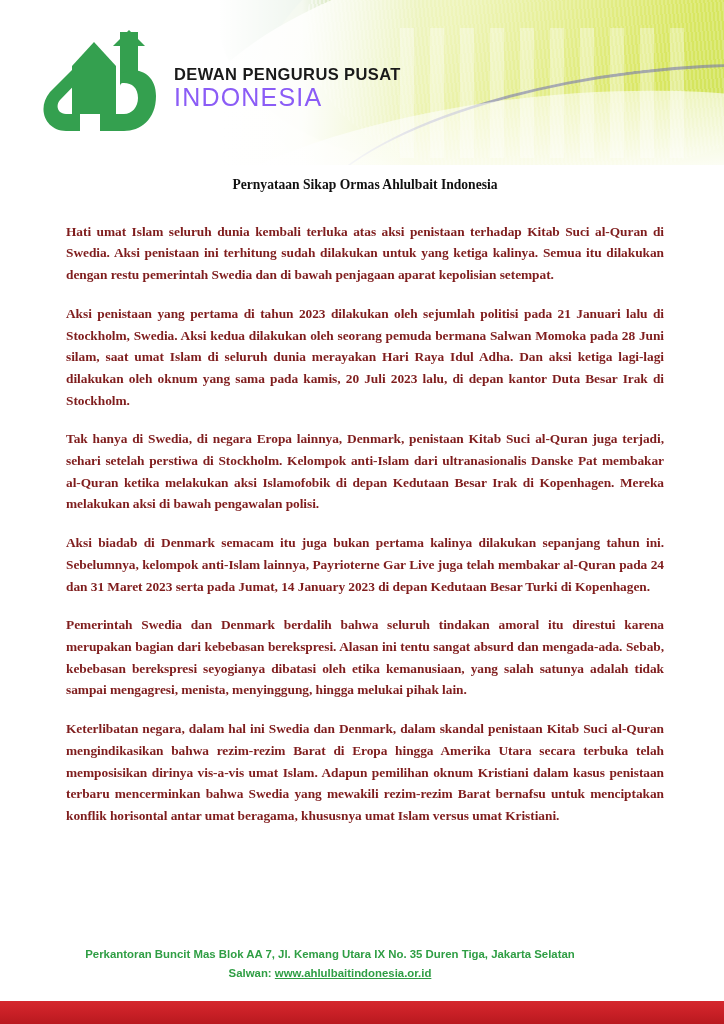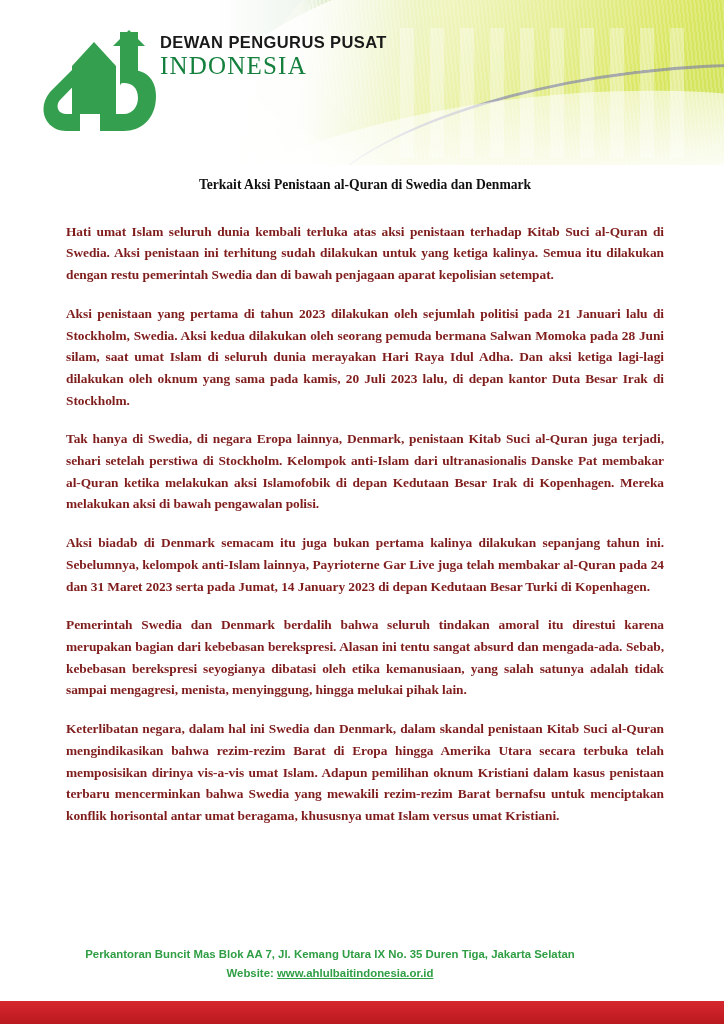--- a/index.html
+++ b/index.html
@@ -137,21 +137,22 @@
     width: 420px; height: 165px;
     background: linear-gradient(90deg, #ffffff 0%, #ffffff 52%, rgba(255,255,255,0.92) 72%, rgba(255,255,255,0.0) 100%);
   }
 
   
   .logo {
     position: absolute;
     top: 30px;
     left: 42px;
     display: flex;
-    align-items: flex-start;
+    align-items: center;
+    gap: 14px;
     z-index: 5;
   }
 
   .logo-mark { width: 118px; height: 112px; flex: 0 0 auto; }
 
   .logo-text { padding-top: 4px; }
 
   .logo-line1 {
     font-family: "Liberation Sans", sans-serif;
     font-weight: bold;
@@ -165,25 +166,25 @@
   .logo-line2 {
     font-family: "Liberation Sans", sans-serif;
     font-weight: bold;
     font-size: 37px;
     letter-spacing: -0.5px;
     color: #c1121f;
     line-height: 1.02;
   }
 
   .logo-line3 {
-    font-family: Liberation Serif, serif;
+    font-family: Liberation Sans, sans-serif;
     font-weight: normal;
     font-size: 25px;
     letter-spacing: 1.2px;
-    color: #15803d;
+    color: #8b5cf6;
     line-height: 1.05;
   }
 
   
   .doc {
     position: absolute;
     top: 176px;
     left: 0;
     width: 724px;
     padding: 0 60px 0 66px;
@@ -277,32 +278,32 @@
       <div class="logo-text">
         <div class="logo-line1">DEWAN PENGURUS PUSAT</div>
         <div class="logo-line3">INDONESIA</div>
       </div>
     </div>
   </div>
 
   <div class="doc">
 
     <div class="doc-title">
-      <span class="tl">Terkait Aksi Penistaan al-Quran di Swedia dan Denmark</span>
+      <span class="tl">Pernyataan Sikap Ormas Ahlulbait Indonesia</span>
     </div>
 
     <p class="para">Hati umat Islam seluruh dunia kembali terluka atas aksi penistaan terhadap Kitab Suci al-Quran di Swedia. Aksi penistaan ini terhitung sudah dilakukan untuk yang ketiga kalinya. Semua itu dilakukan dengan restu pemerintah Swedia dan di bawah penjagaan aparat kepolisian setempat.</p>
     <p class="para">Aksi penistaan yang pertama di tahun 2023 dilakukan oleh sejumlah politisi pada 21 Januari lalu di Stockholm, Swedia. Aksi kedua dilakukan oleh seorang pemuda bermana Salwan Momoka pada 28 Juni silam, saat umat Islam di seluruh dunia merayakan Hari Raya Idul Adha. Dan aksi ketiga lagi-lagi dilakukan oleh oknum yang sama pada kamis, 20 Juli 2023 lalu, di depan kantor Duta Besar Irak di Stockholm.</p>
     <p class="para">Tak hanya di Swedia, di negara Eropa lainnya, Denmark, penistaan Kitab Suci al-Quran juga terjadi, sehari setelah perstiwa di Stockholm. Kelompok anti-Islam dari ultranasionalis Danske Pat membakar al-Quran ketika melakukan aksi Islamofobik di depan Kedutaan Besar Irak di Kopenhagen. Mereka melakukan aksi di bawah pengawalan polisi.</p>
     <p class="para">Aksi biadab di Denmark semacam itu juga bukan pertama kalinya dilakukan sepanjang tahun ini. Sebelumnya, kelompok anti-Islam lainnya, Payrioterne Gar Live juga telah membakar al-Quran pada 24 dan 31 Maret 2023 serta pada Jumat, 14 January 2023 di depan Kedutaan Besar Turki di Kopenhagen.</p>
     <p class="para">Pemerintah Swedia dan Denmark berdalih bahwa seluruh tindakan amoral itu direstui karena merupakan bagian dari kebebasan berekspresi. Alasan ini tentu sangat absurd dan mengada-ada. Sebab, kebebasan berekspresi seyogianya dibatasi oleh etika kemanusiaan, yang salah satunya adalah tidak sampai mengagresi, menista, menyinggung, hingga melukai pihak lain.</p>
     <p class="para">Keterlibatan negara, dalam hal ini Swedia dan Denmark, dalam skandal penistaan Kitab Suci al-Quran mengindikasikan bahwa rezim-rezim Barat di Eropa hingga Amerika Utara secara terbuka telah memposisikan dirinya vis-a-vis umat Islam. Adapun pemilihan oknum Kristiani dalam kasus penistaan terbaru mencerminkan bahwa Swedia yang mewakili rezim-rezim Barat bernafsu untuk menciptakan konflik horisontal antar umat beragama, khususnya umat Islam versus umat Kristiani.</p>
 
   </div>
 
   <div class="footer">
     <span class="fl">Perkantoran Buncit Mas Blok AA 7, Jl. Kemang Utara IX No. 35 Duren Tiga, Jakarta Selatan</span>
-    <span class="fl"><span>Website: </span><span class="lnk">www.ahlulbaitindonesia.or.id</span></span>
+    <span class="fl"><span>Salwan: </span><span class="lnk">www.ahlulbaitindonesia.or.id</span></span>
   </div>
 
   <div class="footer-bar"></div>
 
 </div>
 
 </body></html>

